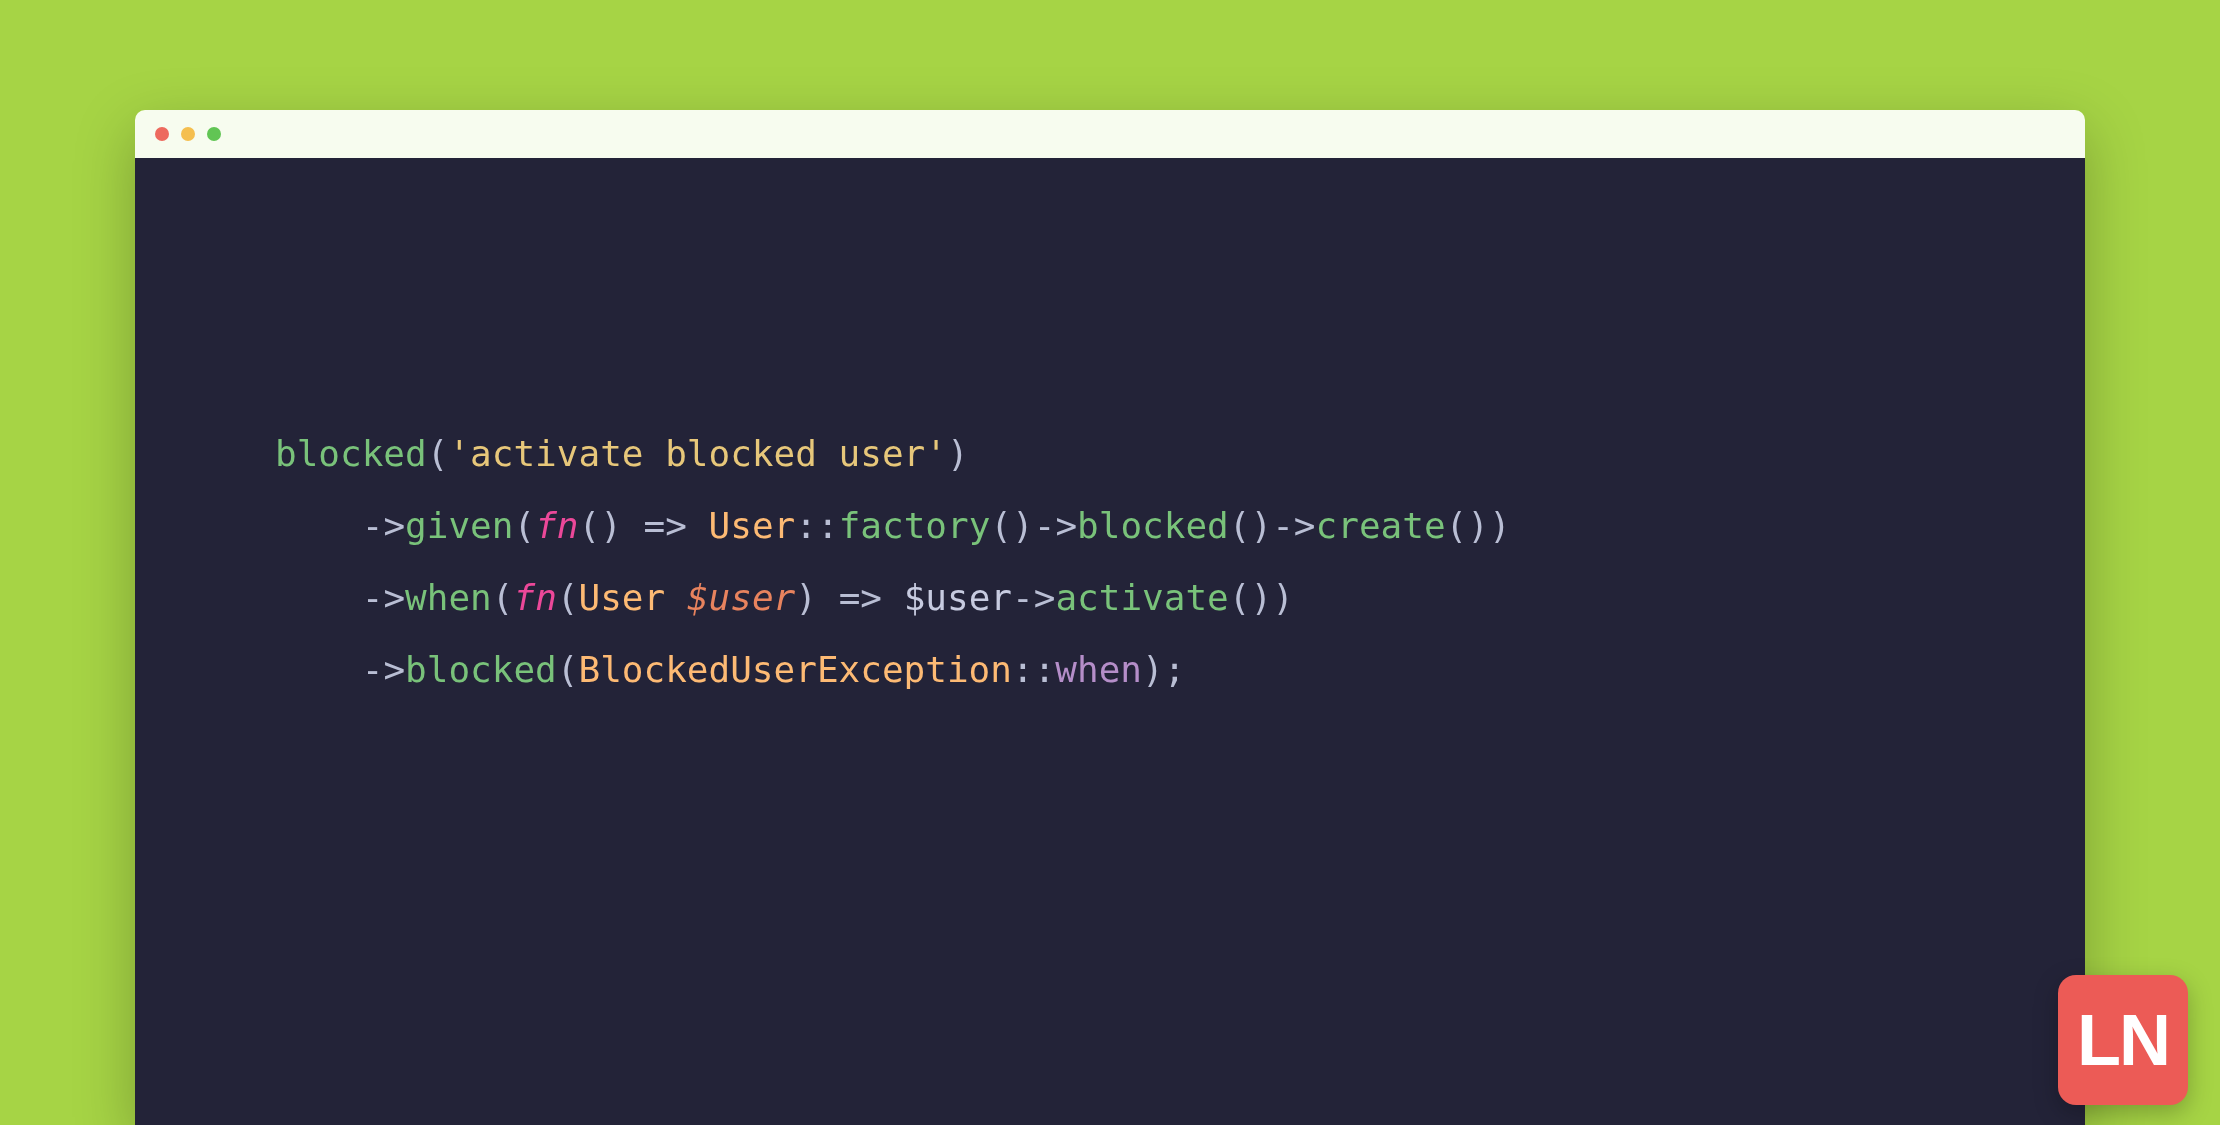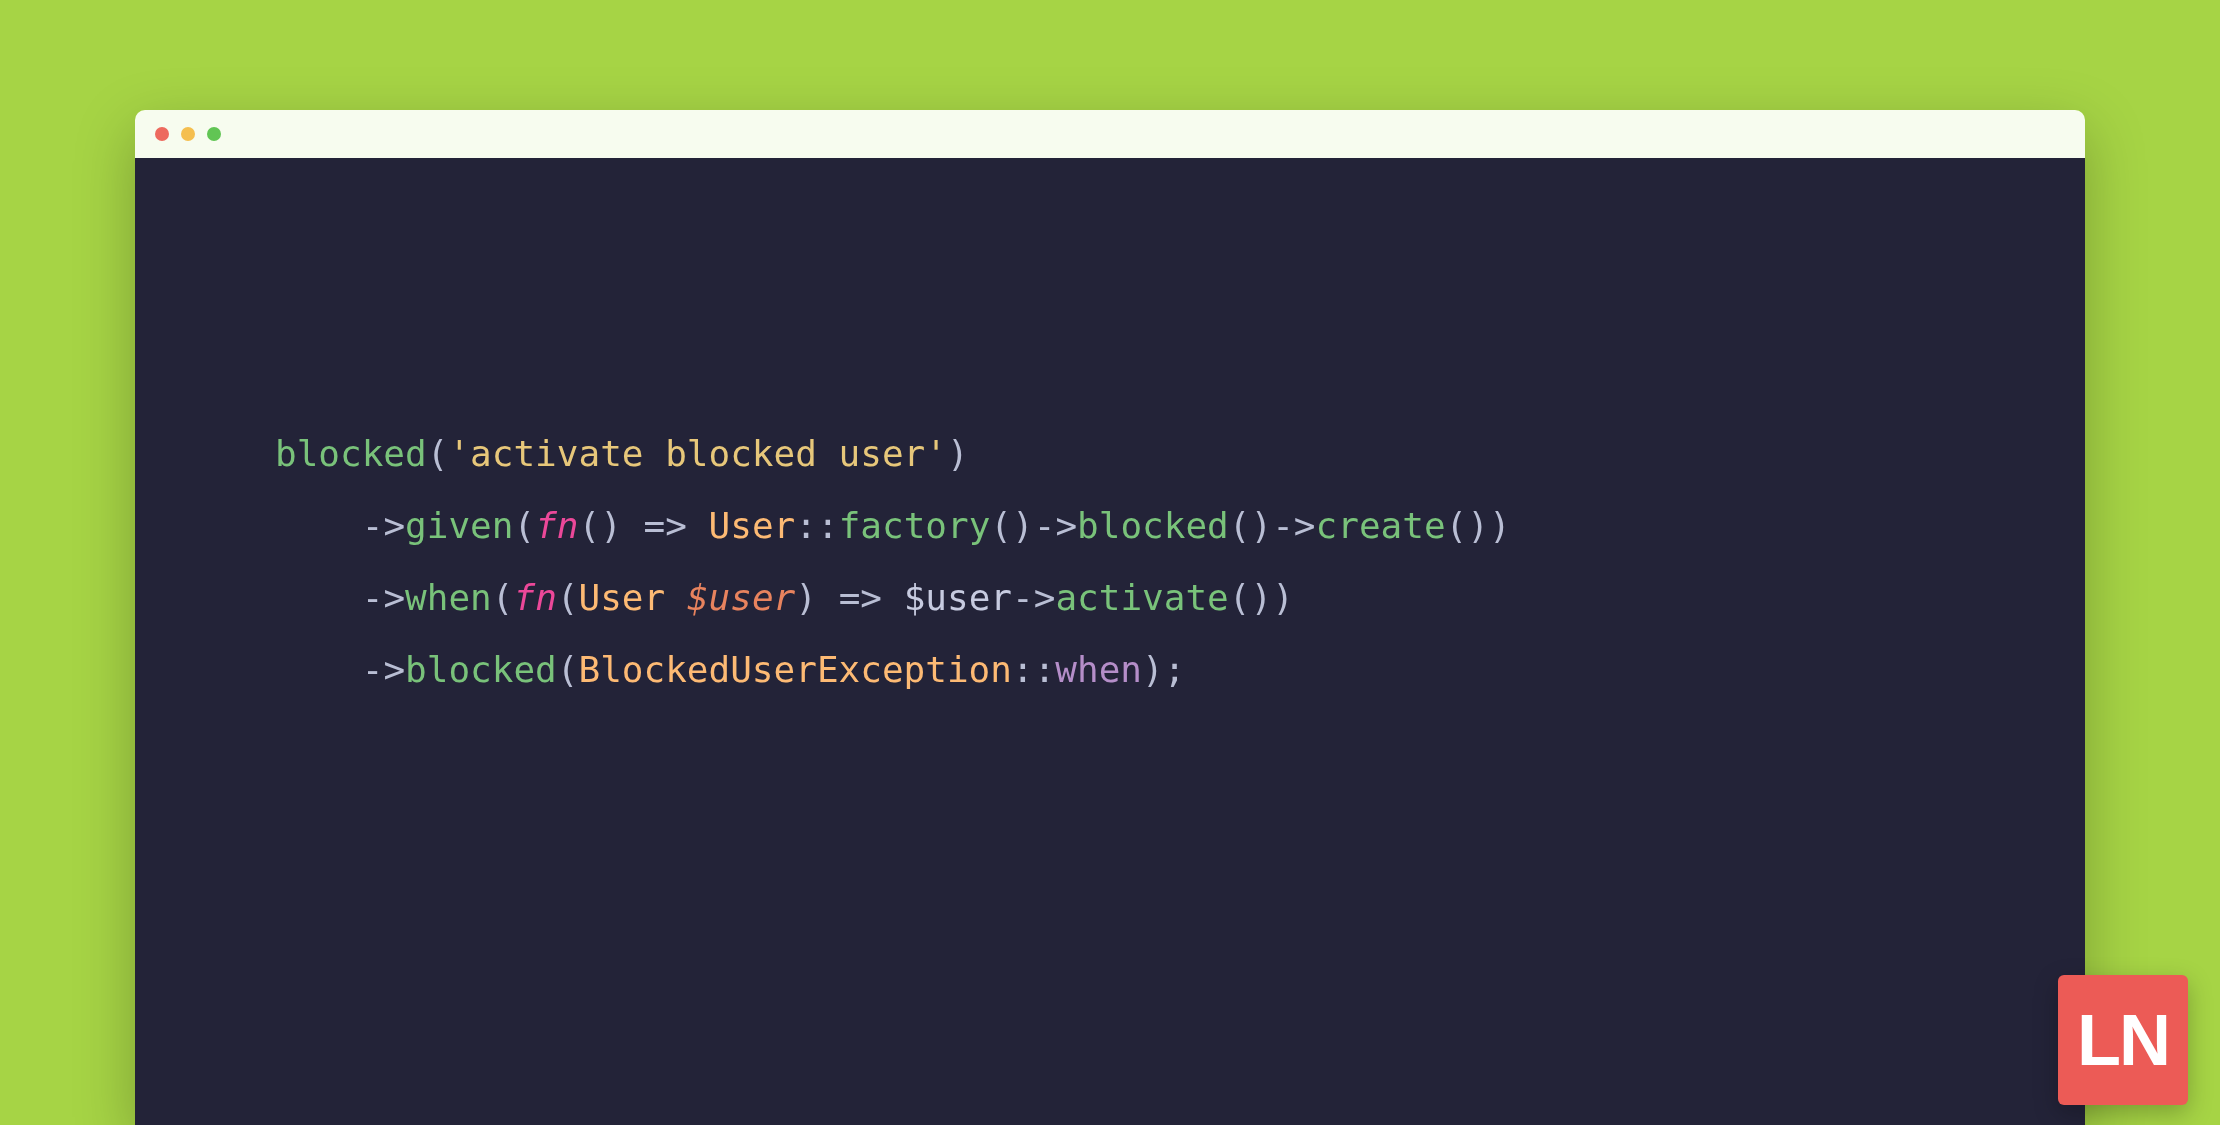--- a/index.html
+++ b/index.html
@@ -61,21 +61,21 @@
     .c-const{ color: #b58ec9; }  
     .c-punc { color: #b9bed4; }  
 
     .badge {
       position: absolute;
       right: 32px;
       bottom: 20px;
       width: 130px;
       height: 130px;
       background: #ec5b56;
-      border-radius: 6px;
+      border-radius: 18px;
       display: flex;
       align-items: center;
       justify-content: center;
       box-shadow: 0 8px 24px rgba(0,0,0,0.25);
     }
     .badge-text {
       font-family: -apple-system, Helvetica, Arial, sans-serif;
       color: #ffffff;
       font-weight: 700;
       font-size: 72px;

